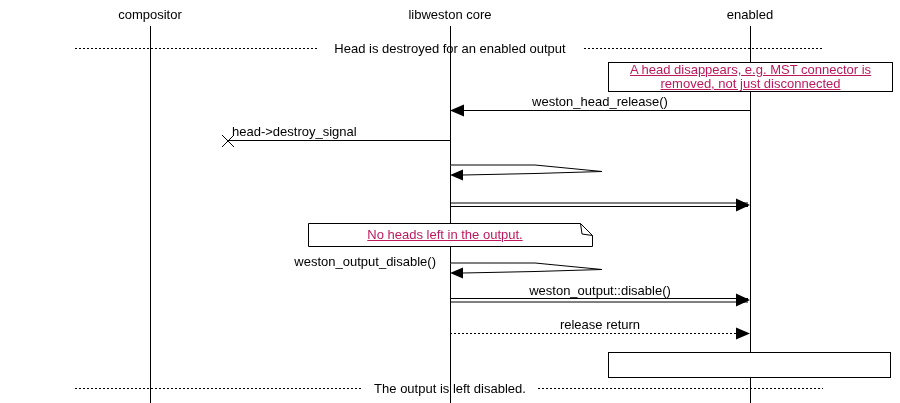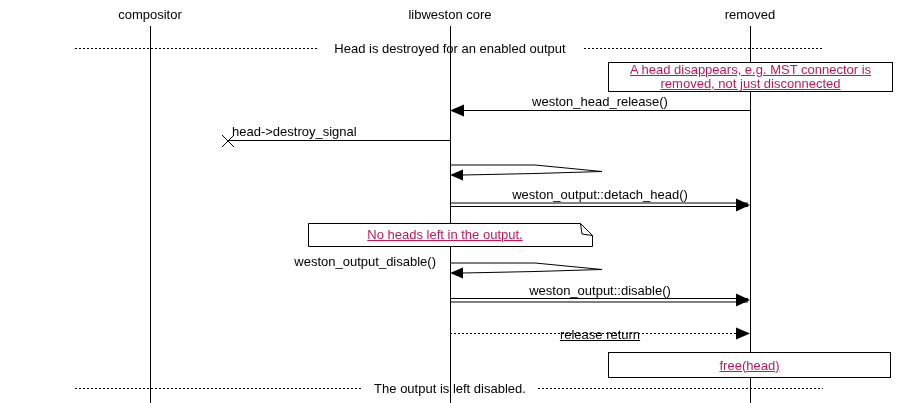--- a/index.html
+++ b/index.html
@@ -63,29 +63,27 @@
     <line x1="450" y1="333.5" x2="737" y2="333.5" stroke="#000" stroke-width="1" stroke-dasharray="2,2"></line>
     <polygon points="750,333.5 736,327.5 736,339.5" fill="#000"></polygon>
 
     <rect x="608.5" y="62.5" width="284" height="29" fill="#fff" stroke="#000" stroke-width="1"></rect>
 
     <rect x="608.5" y="352.5" width="282" height="25" fill="#fff" stroke="#000" stroke-width="1"></rect>
   </svg>
 
   <div class="lbl ctr" style="left:150px;top:7px;">compositor</div>
   <div class="lbl ctr" style="left:450px;top:7px;">libweston core</div>
-  <div class="lbl ctr" style="left:750px;top:7px;">removed</div>
+  <div class="lbl ctr" style="left:750px;top:7px;">enabled</div>
 
   <div class="lbl ctr" style="left:450px;top:381px;">The output is left disabled.</div>
   <div class="lbl ctr" style="left:450px;top:41px;">Head is destroyed for an enabled output</div>
 
   <div class="notebox-text" style="left:609px;top:62px;width:283px;height:30px;white-space:normal;">A head disappears, e.g. MST connector is removed, not just disconnected</div>
   <div class="notebox-text" style="left:309px;top:223px;width:272px;height:24px;">No heads left in the output.</div>
-  <div class="notebox-text" style="left:609px;top:353px;width:281px;height:25px;">free(head)</div>
 
   <div class="lbl ctr" style="left:600px;top:94px;">weston_head_release()</div>
   <div class="lbl" style="left:232px;top:124px;">head-&gt;destroy_signal</div>
-  <div class="lbl ctr" style="left:600px;top:187px;">weston_output::detach_head()</div>
   <div class="lbl" style="right:464px;top:254px;">weston_output_disable()</div>
   <div class="lbl ctr" style="left:600px;top:283px;">weston_output::disable()</div>
-  <div class="lbl ctr" style="left:600px;top:327px;text-decoration:underline;">release return</div>
+  <div class="lbl ctr" style="left:600px;top:317px;">release return</div>
 
 </div>
 
 </body></html>

